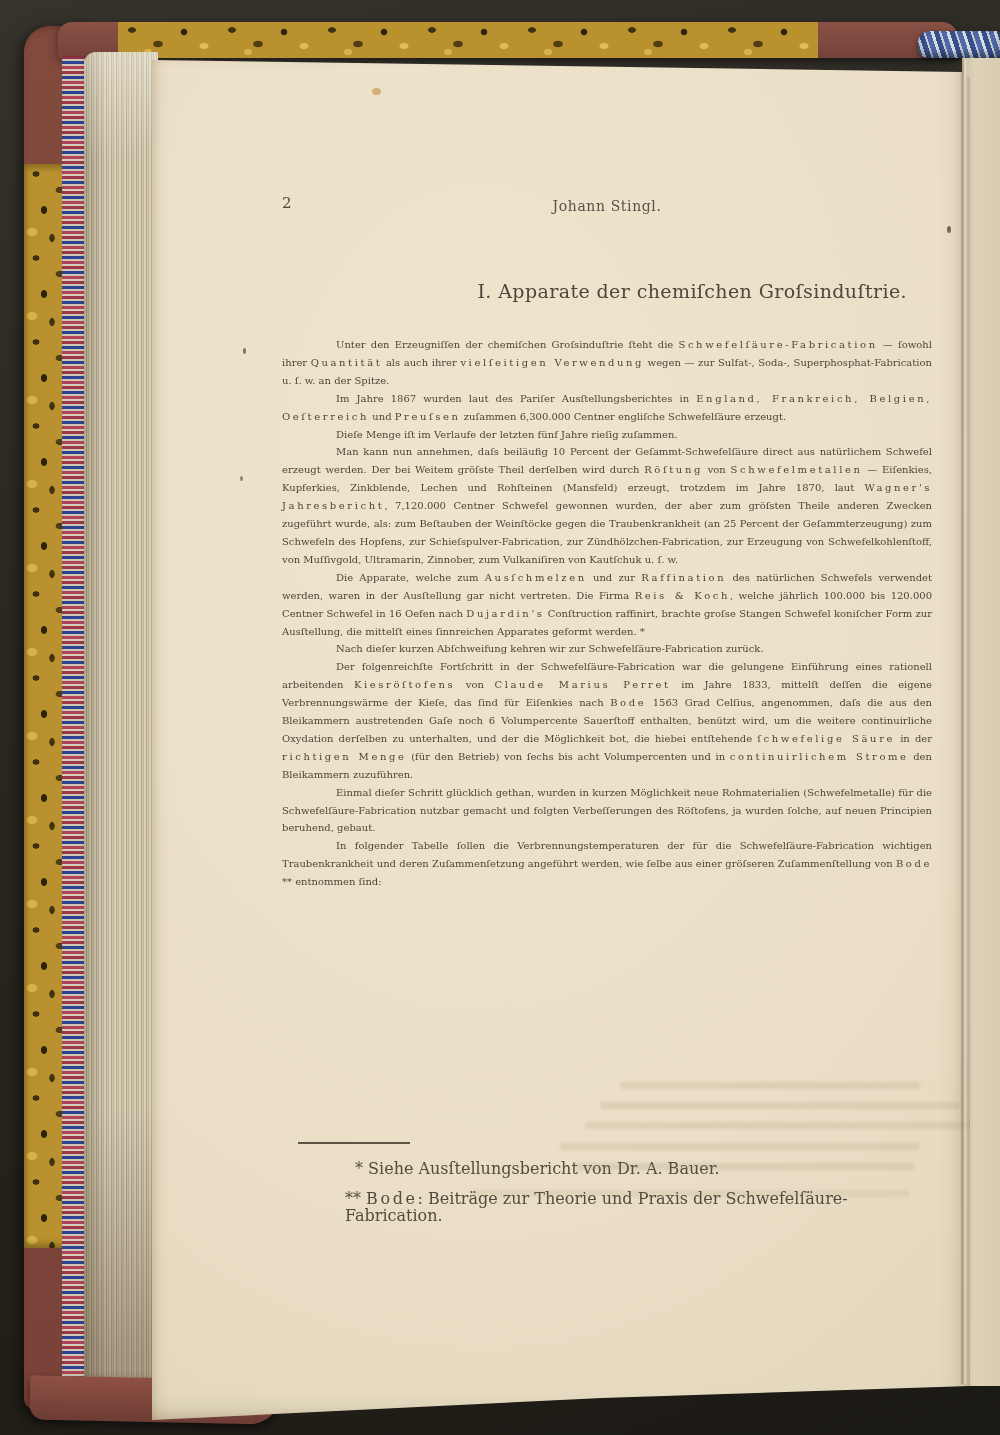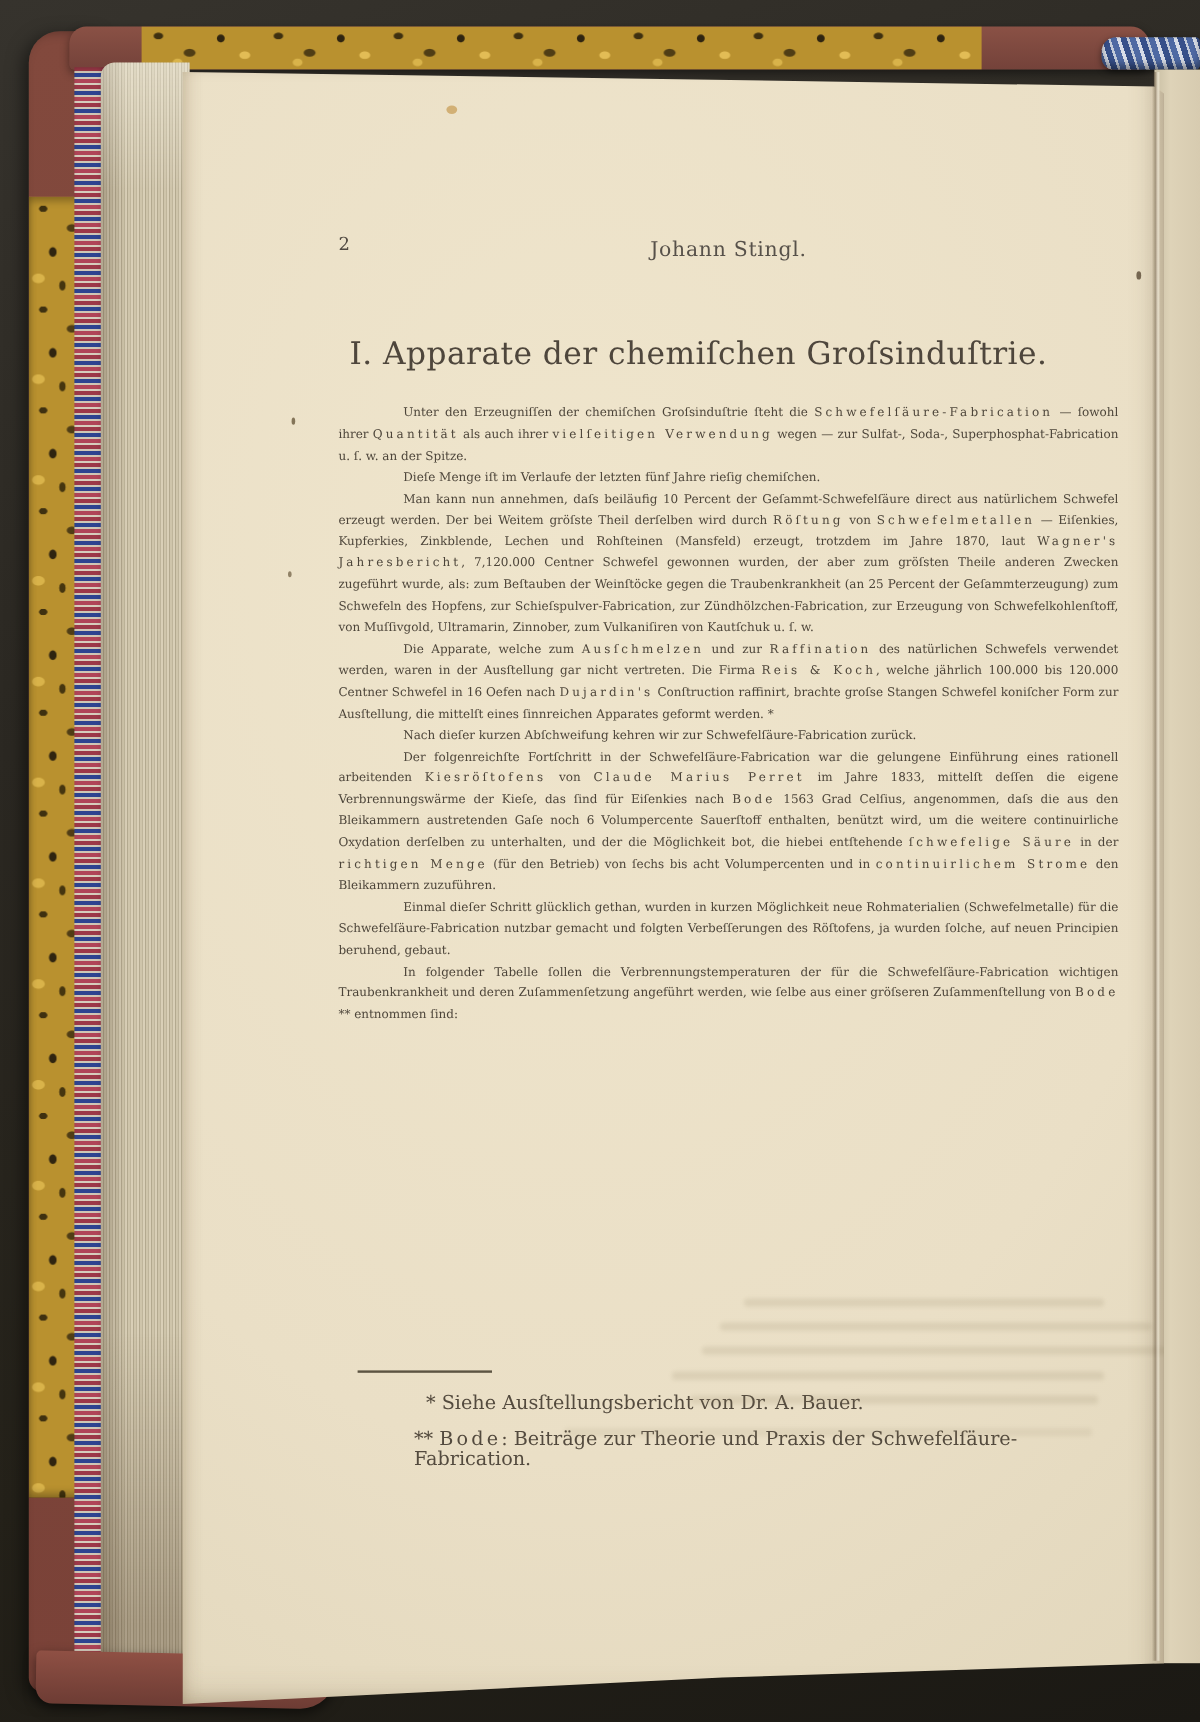--- a/index.html
+++ b/index.html
@@ -87,23 +87,23 @@
                inset 0 10px 14px -10px rgba(110,85,55,.35);
     color:var(--c-ink,#4b443a);
   }
   .fold-line{
     position:absolute;left:960px;top:60px;width:7px;height:1324px;
     background:linear-gradient(90deg,rgba(0,0,0,0),rgba(80,60,40,.35) 40%,rgba(255,250,235,.55) 72%,rgba(0,0,0,0));
   }
   
   .page-number{position:absolute;left:130px;top:142px;font-size:15px;color:#4f4840;}
   .running-head{position:absolute;left:130px;top:146px;width:650px;text-align:center;
-    font-size:17px;letter-spacing:.6px;color:#57514a;}
-  .doc-title{position:absolute;left:105px;top:228px;width:650px;margin:0;text-align:center;
-    font-size:26px;font-weight:normal;letter-spacing:.4px;color:#4e463c;}
+    font-size:14px;letter-spacing:.6px;color:#57514a;}
+  .doc-title{position:absolute;left:105px;top:228px;width:650px;margin:0;text-align:right;
+    font-size:19px;font-weight:normal;letter-spacing:.4px;color:#4e463c;}
   .body-text{position:absolute;left:130px;top:284px;width:650px;
     font-size:10px;line-height:17.9px;text-align:justify;color:rgba(62,54,44,.92);}
   .body-text p{margin:0;text-indent:54px;}
   .sp{letter-spacing:2.6px;}
   .footnote-rule{position:absolute;left:146px;top:1090px;width:112px;height:1.5px;background:#5c5442;}
   .footnotes{position:absolute;left:130px;top:1108px;width:650px;
     font-size:16px;line-height:17px;color:rgba(66,58,47,.9);}
   .footnotes p{margin:0 0 13px 0;}
   .footnotes p:nth-child(1){padding-left:73px;}
   .footnotes p:nth-child(2){padding-left:63px;}
@@ -138,21 +138,22 @@
 
   <div class="page-under"></div>
 
   <div class="page">
     <span class="page-number">2</span>
     <span class="running-head">Johann Stingl.</span>
     <h1 class="doc-title">I. Apparate der chemiſchen Groſsinduſtrie.</h1>
 
     <div class="body-text">
         <p><span>Unter den Erzeugniſſen der chemiſchen Groſsinduſtrie ſteht die </span><span class="sp">Schwefelſäure-Fabrication</span><span> — ſowohl ihrer </span><span class="sp">Quantität</span><span> als auch ihrer </span><span class="sp">vielſeitigen Verwendung</span><span> wegen — zur Sulfat-, Soda-, Superphosphat-Fabrication u. ſ. w. an der Spitze.</span></p>
-        <p><span>Dieſe Menge iſt im Verlaufe der letzten fünf Jahre rieſig chemiſchen.</span></p>
+        <p><span>Im Jahre 1867 wurden laut des Pariſer Ausſtellungsberichtes in </span><span class="sp">England, Frankreich, Belgien, Oeſterreich</span><span> und </span><span class="sp">Preuſsen</span><span> zuſammen 6,300.000 Centner engliſche Schwefelſäure erzeugt.</span></p>
+        <p><span>Dieſe Menge iſt im Verlaufe der letzten fünf Jahre rieſig zuſammen.</span></p>
         <p><span>Man kann nun annehmen, daſs beiläufig 10 Percent der Geſammt-Schwefelſäure direct aus natürlichem Schwefel erzeugt werden. Der bei Weitem gröſste Theil derſelben wird durch </span><span class="sp">Röſtung</span><span> von </span><span class="sp">Schwefelmetallen</span><span> — Eiſenkies, Kupferkies, Zinkblende, Lechen und Rohſteinen (Mansfeld) erzeugt, trotzdem im Jahre 1870, laut </span><span class="sp">Wagner's Jahresbericht</span><span>, 7,120.000 Centner Schwefel gewonnen wurden, der aber zum gröſsten Theile anderen Zwecken zugeführt wurde, als: zum Beſtauben der Weinſtöcke gegen die Traubenkrankheit (an 25 Percent der Geſammterzeugung) zum Schwefeln des Hopfens, zur Schieſspulver-Fabrication, zur Zündhölzchen-Fabrication, zur Erzeugung von Schwefelkohlenſtoff, von Muſſivgold, Ultramarin, Zinnober, zum Vulkaniſiren von Kautſchuk u. ſ. w.</span></p>
         <p><span>Die Apparate, welche zum </span><span class="sp">Ausſchmelzen</span><span> und zur </span><span class="sp">Raffination</span><span> des natürlichen Schwefels verwendet werden, waren in der Ausſtellung gar nicht vertreten. Die Firma </span><span class="sp">Reis &amp; Koch</span><span>, welche jährlich 100.000 bis 120.000 Centner Schwefel in 16 Oefen nach </span><span class="sp">Dujardin's</span><span> Conſtruction raffinirt, brachte groſse Stangen Schwefel koniſcher Form zur Ausſtellung, die mittelſt eines ſinnreichen Apparates geformt werden. *</span></p>
         <p><span>Nach dieſer kurzen Abſchweifung kehren wir zur Schwefelſäure-Fabrication zurück.</span></p>
         <p><span>Der folgenreichſte Fortſchritt in der Schwefelſäure-Fabrication war die gelungene Einführung eines rationell arbeitenden </span><span class="sp">Kiesröſtofens</span><span> von </span><span class="sp">Claude Marius Perret</span><span> im Jahre 1833, mittelſt deſſen die eigene Verbrennungswärme der Kieſe, das ſind für Eiſenkies nach </span><span class="sp">Bode</span><span> 1563 Grad Celſius, angenommen, daſs die aus den Bleikammern austretenden Gaſe noch 6 Volumpercente Sauerſtoff enthalten, benützt wird, um die weitere continuirliche Oxydation derſelben zu unterhalten, und der die Möglichkeit bot, die hiebei entſtehende </span><span class="sp">ſchwefelige Säure</span><span> in der </span><span class="sp">richtigen Menge</span><span> (für den Betrieb) von ſechs bis acht Volumpercenten und in </span><span class="sp">continuirlichem Strome</span><span> den Bleikammern zuzuführen.</span></p>
         <p><span>Einmal dieſer Schritt glücklich gethan, wurden in kurzen Möglichkeit neue Rohmaterialien (Schwefelmetalle) für die Schwefelſäure-Fabrication nutzbar gemacht und folgten Verbeſſerungen des Röſtofens, ja wurden ſolche, auf neuen Principien beruhend, gebaut.</span></p>
         <p><span>In folgender Tabelle ſollen die Verbrennungstemperaturen der für die Schwefelſäure-Fabrication wichtigen Traubenkrankheit und deren Zuſammenſetzung angeführt werden, wie ſelbe aus einer gröſseren Zuſammenſtellung von </span><span class="sp">Bode</span><span> ** entnommen ſind:</span></p>
       </div>
 
     <div class="footnote-rule"></div>
     <div class="footnotes">

